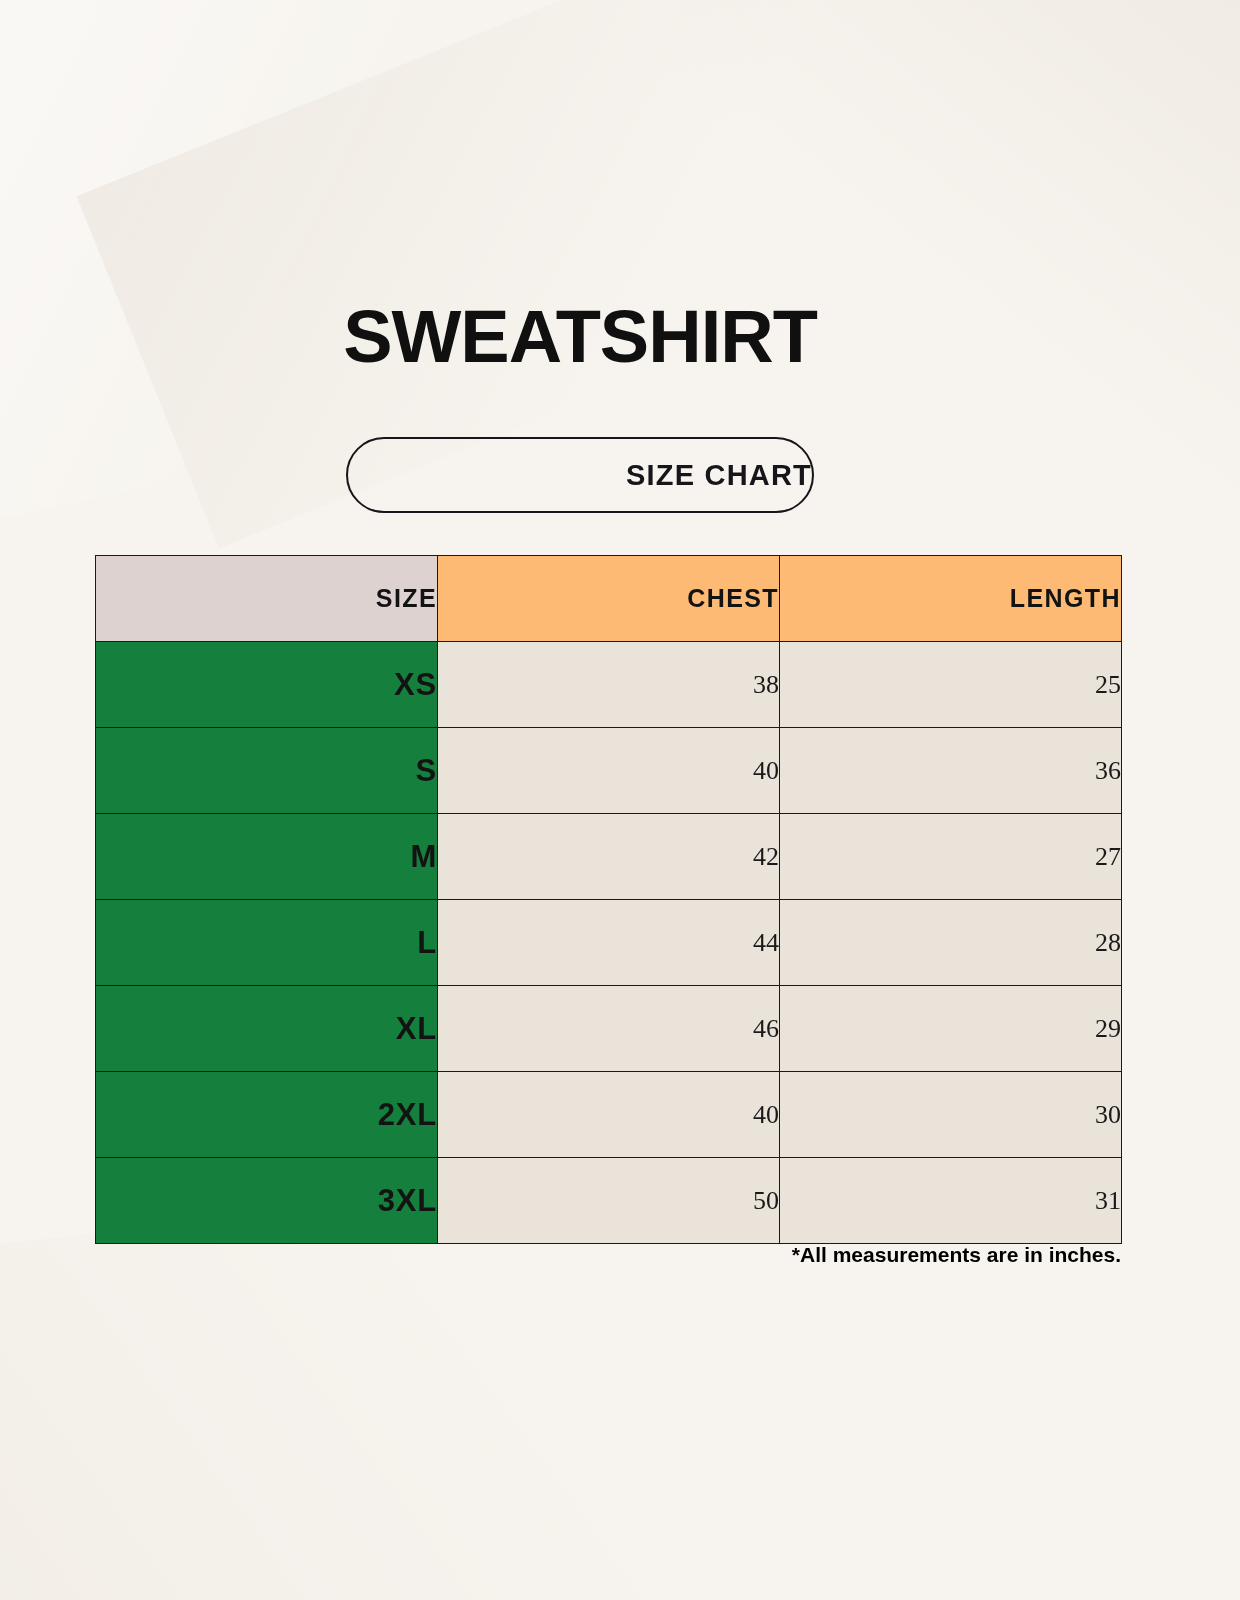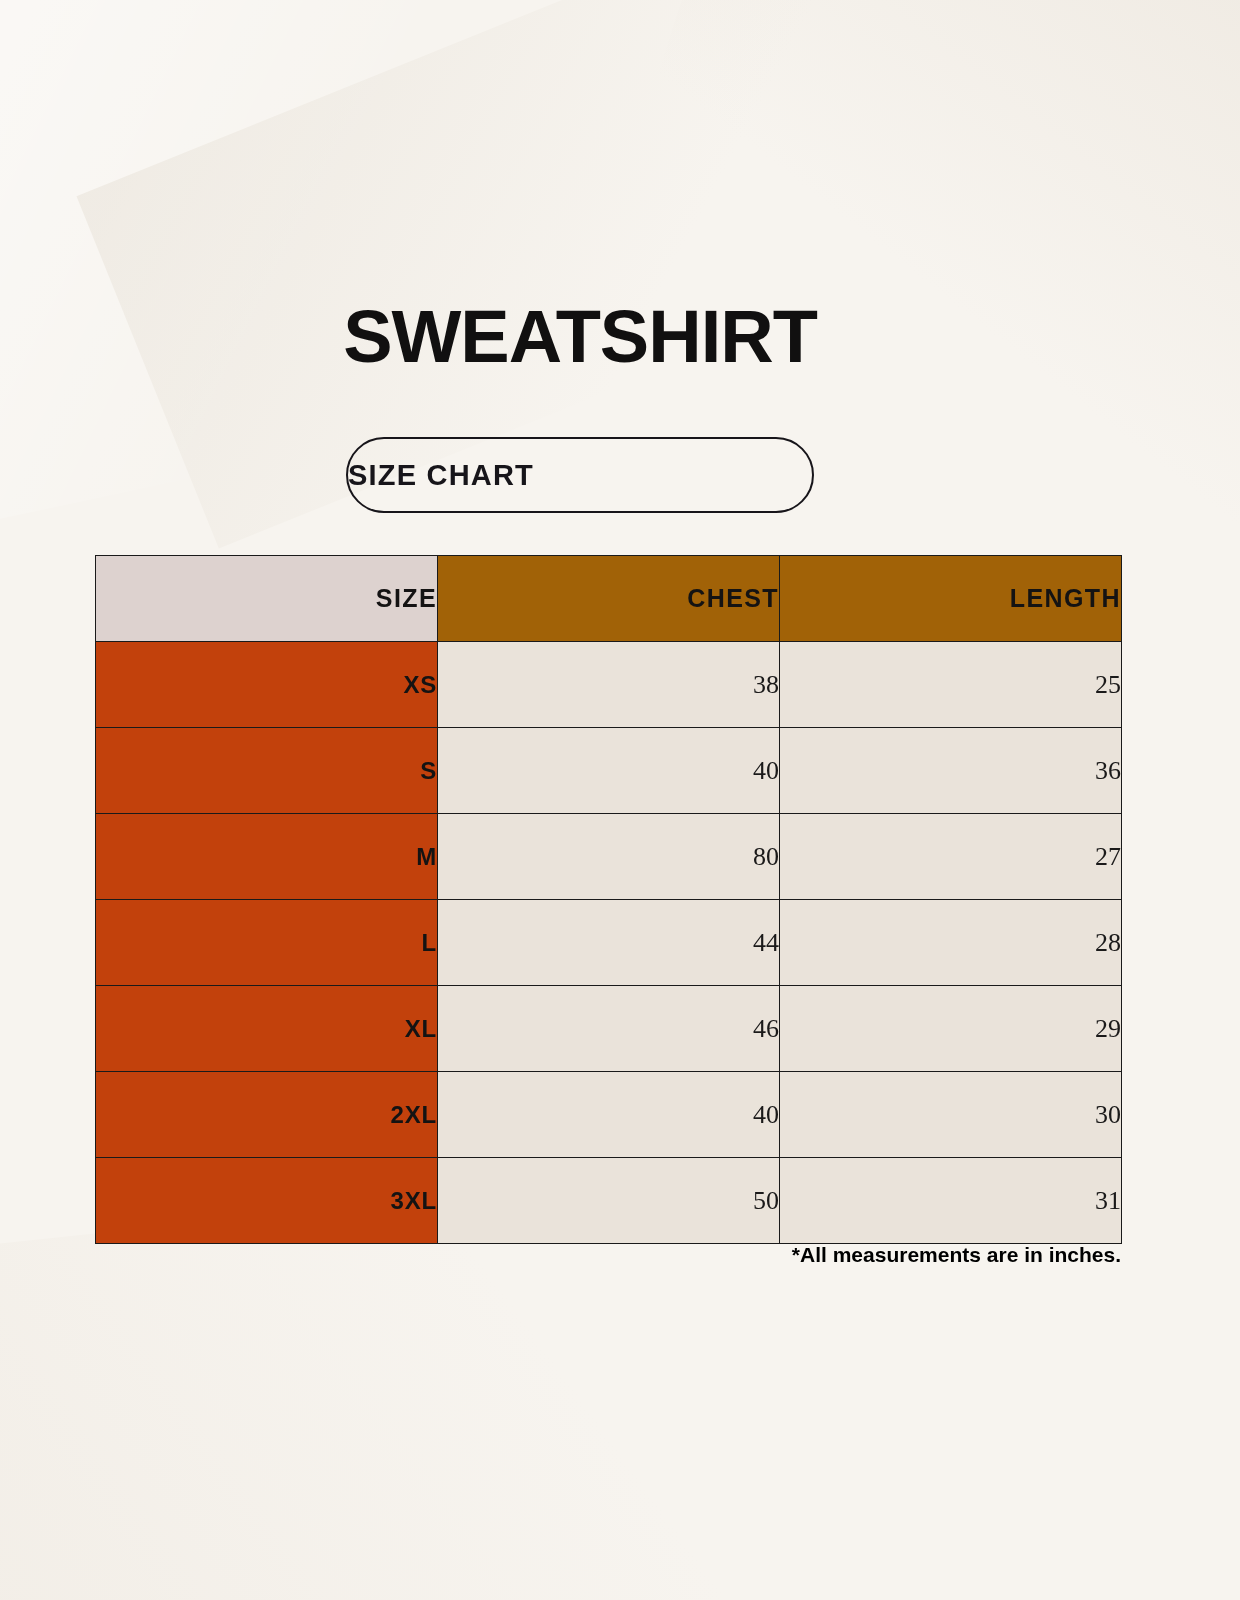--- a/index.html
+++ b/index.html
@@ -69,21 +69,21 @@
     top: 437px;
     left: 50%;
     transform: translateX(-50%);
     width: 468px;
     height: 76px;
     border: 2.5px solid #17151a;
     border-radius: 40px;
     box-sizing: border-box;
     display: flex;
     align-items: center;
-    justify-content: flex-start;
+    justify-content: flex-end;
   }
   .pill span {
     font-size: 29px;
     font-weight: 700;
     letter-spacing: 1.2px;
     color: #17151a;
   }
 
   .table-wrap {
     position: absolute;
@@ -108,29 +108,29 @@
   col.c-length { width: 342px; }
 
   th.h-size {
     background: #ddd2cf;
     font-size: 25px;
     font-weight: 700;
     letter-spacing: 1.4px;
     color: #141313;
   }
   th.h-chest, th.h-length {
-    background: #a16207;
+    background: #fdba74;
     font-size: 25px;
     font-weight: 700;
     letter-spacing: 1.4px;
     color: #141313;
   }
   td.size-cell {
-    background: #c2410c;
-    font-size: 24px;
+    background: #15803d;
+    font-size: 31px;
     font-weight: 700;
     letter-spacing: 0.8px;
     color: #141313;
   }
   td.val-cell {
     background: #eae3da;
     font-size: 26px;
     font-weight: 400;
     color: #1b1a1a;
     font-family: Liberation Serif, serif;
@@ -182,21 +182,21 @@
           <td class="val-cell">38</td>
           <td class="val-cell">25</td>
         </tr>
         <tr>
           <td class="size-cell">S</td>
           <td class="val-cell">40</td>
           <td class="val-cell">36</td>
         </tr>
         <tr>
           <td class="size-cell">M</td>
-          <td class="val-cell">80</td>
+          <td class="val-cell">42</td>
           <td class="val-cell">27</td>
         </tr>
         <tr>
           <td class="size-cell">L</td>
           <td class="val-cell">44</td>
           <td class="val-cell">28</td>
         </tr>
         <tr>
           <td class="size-cell">XL</td>
           <td class="val-cell">46</td>

